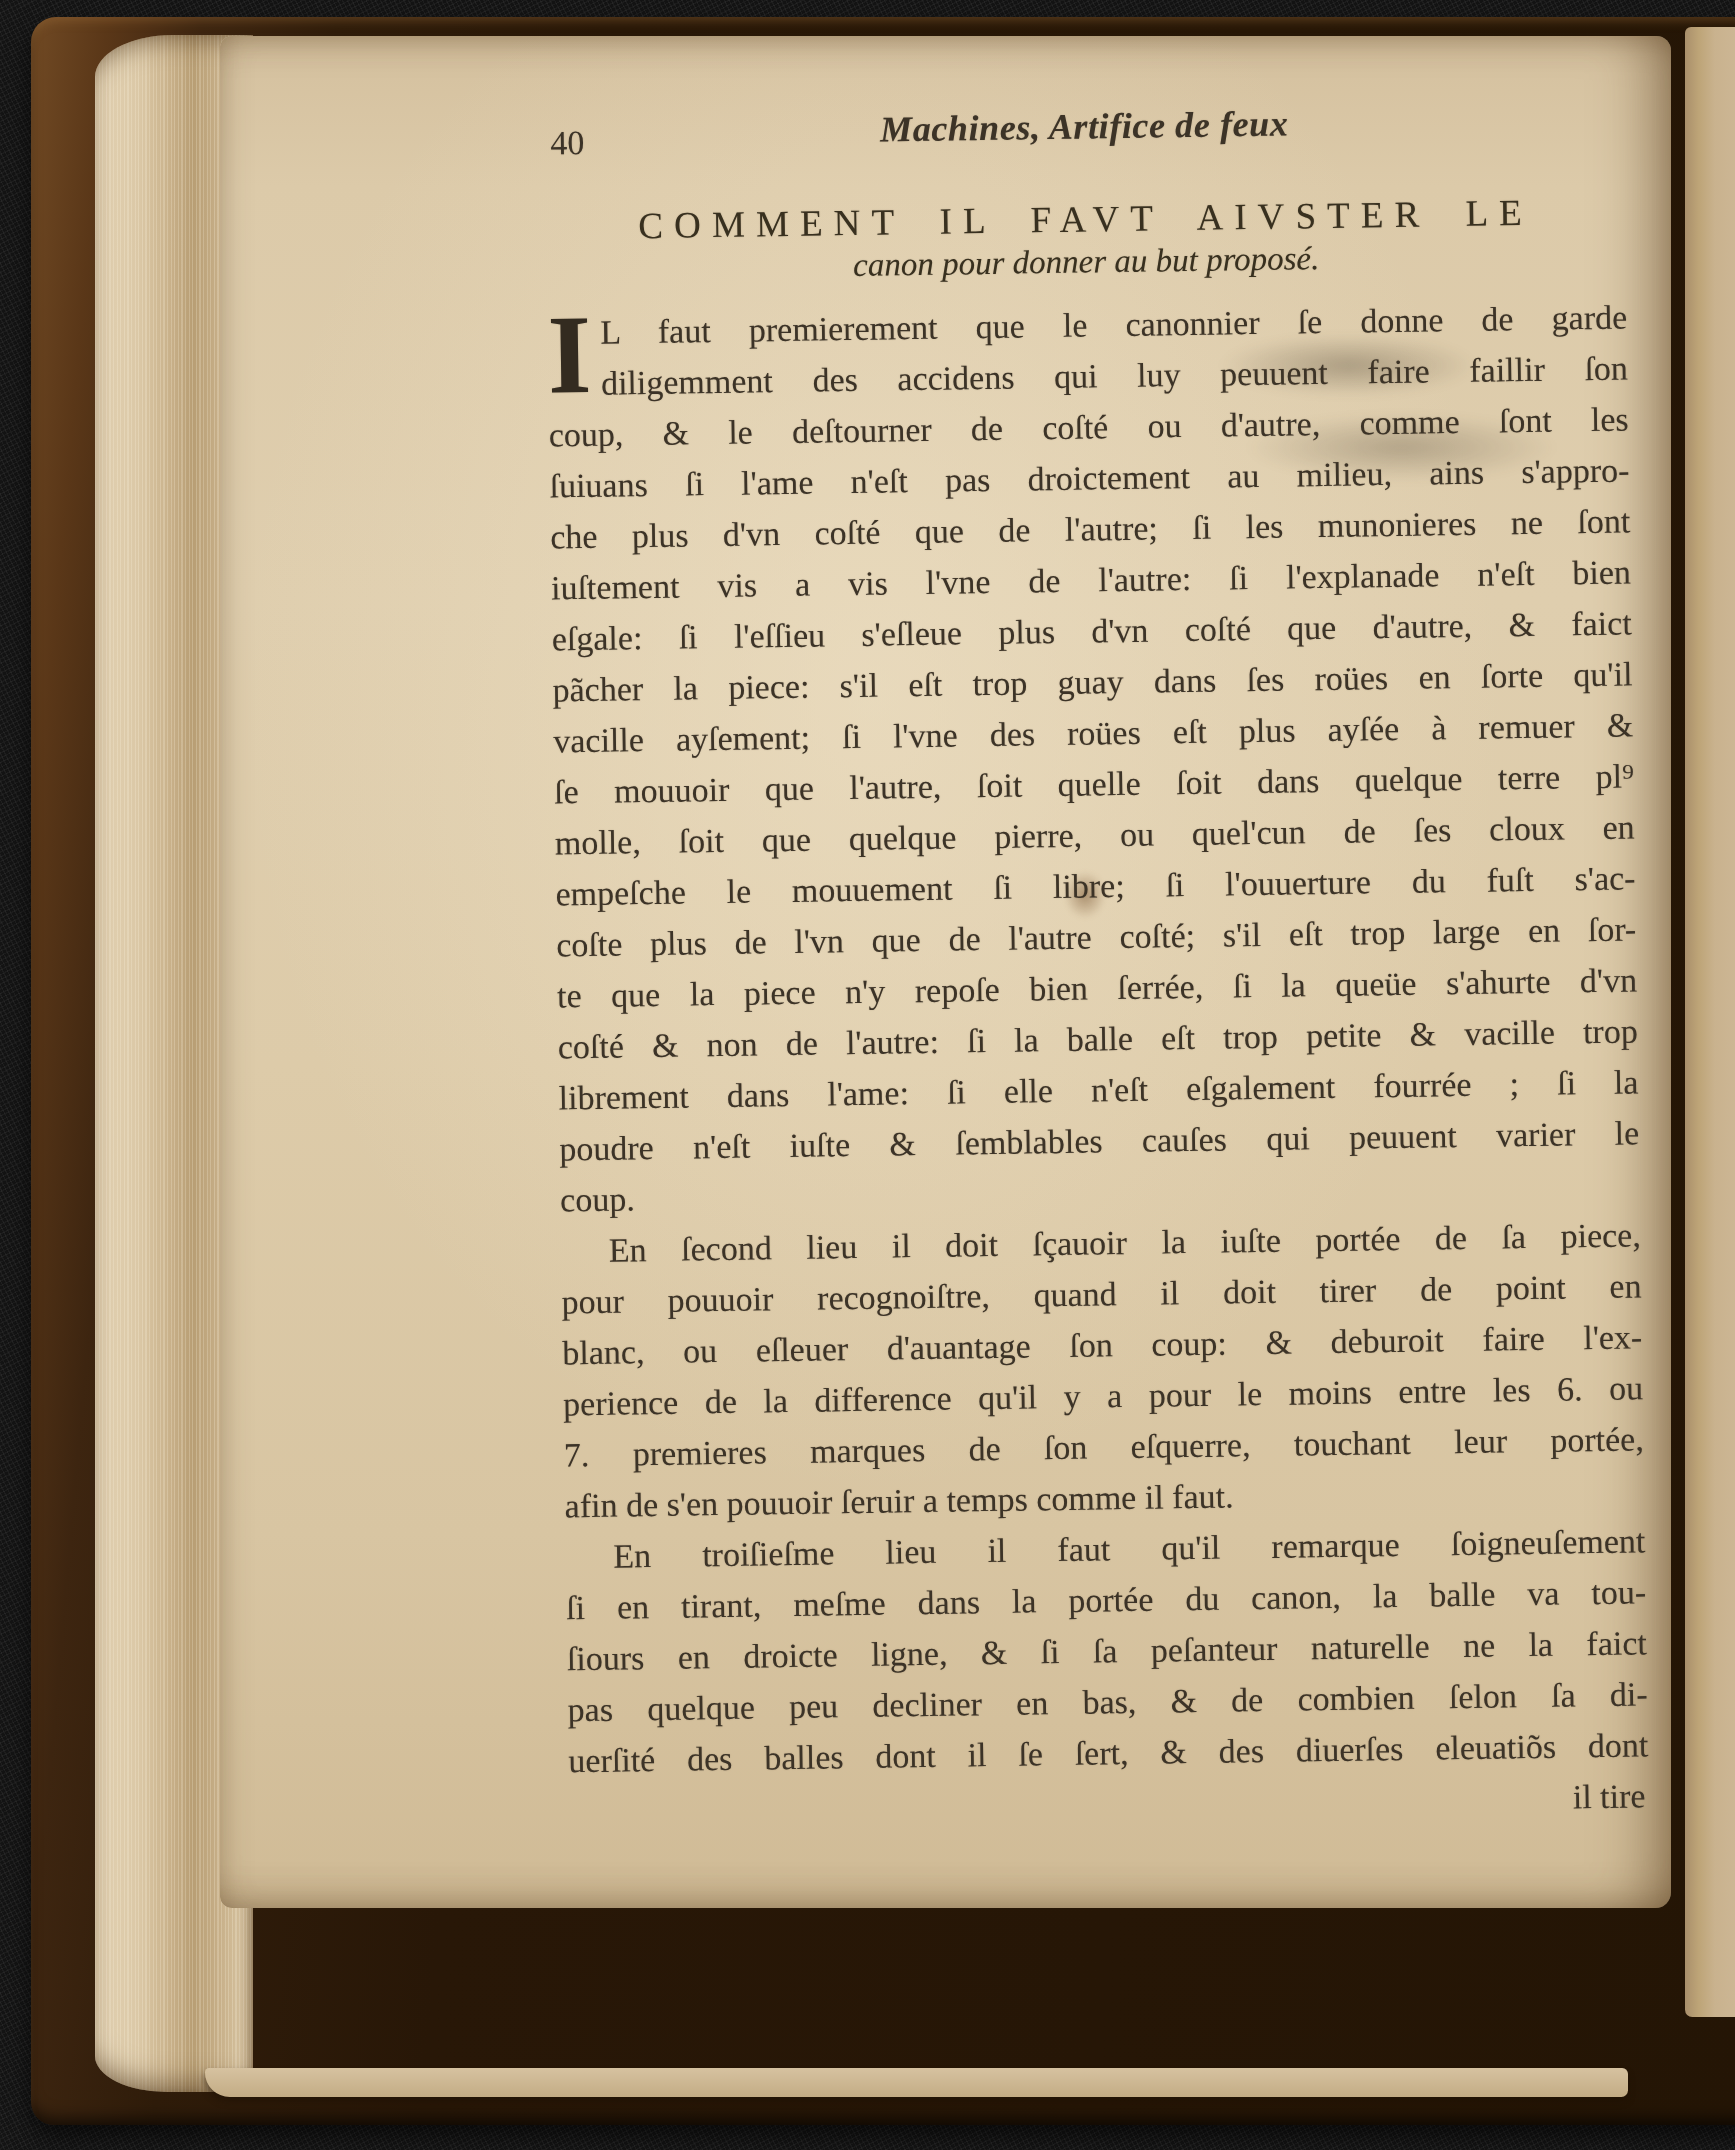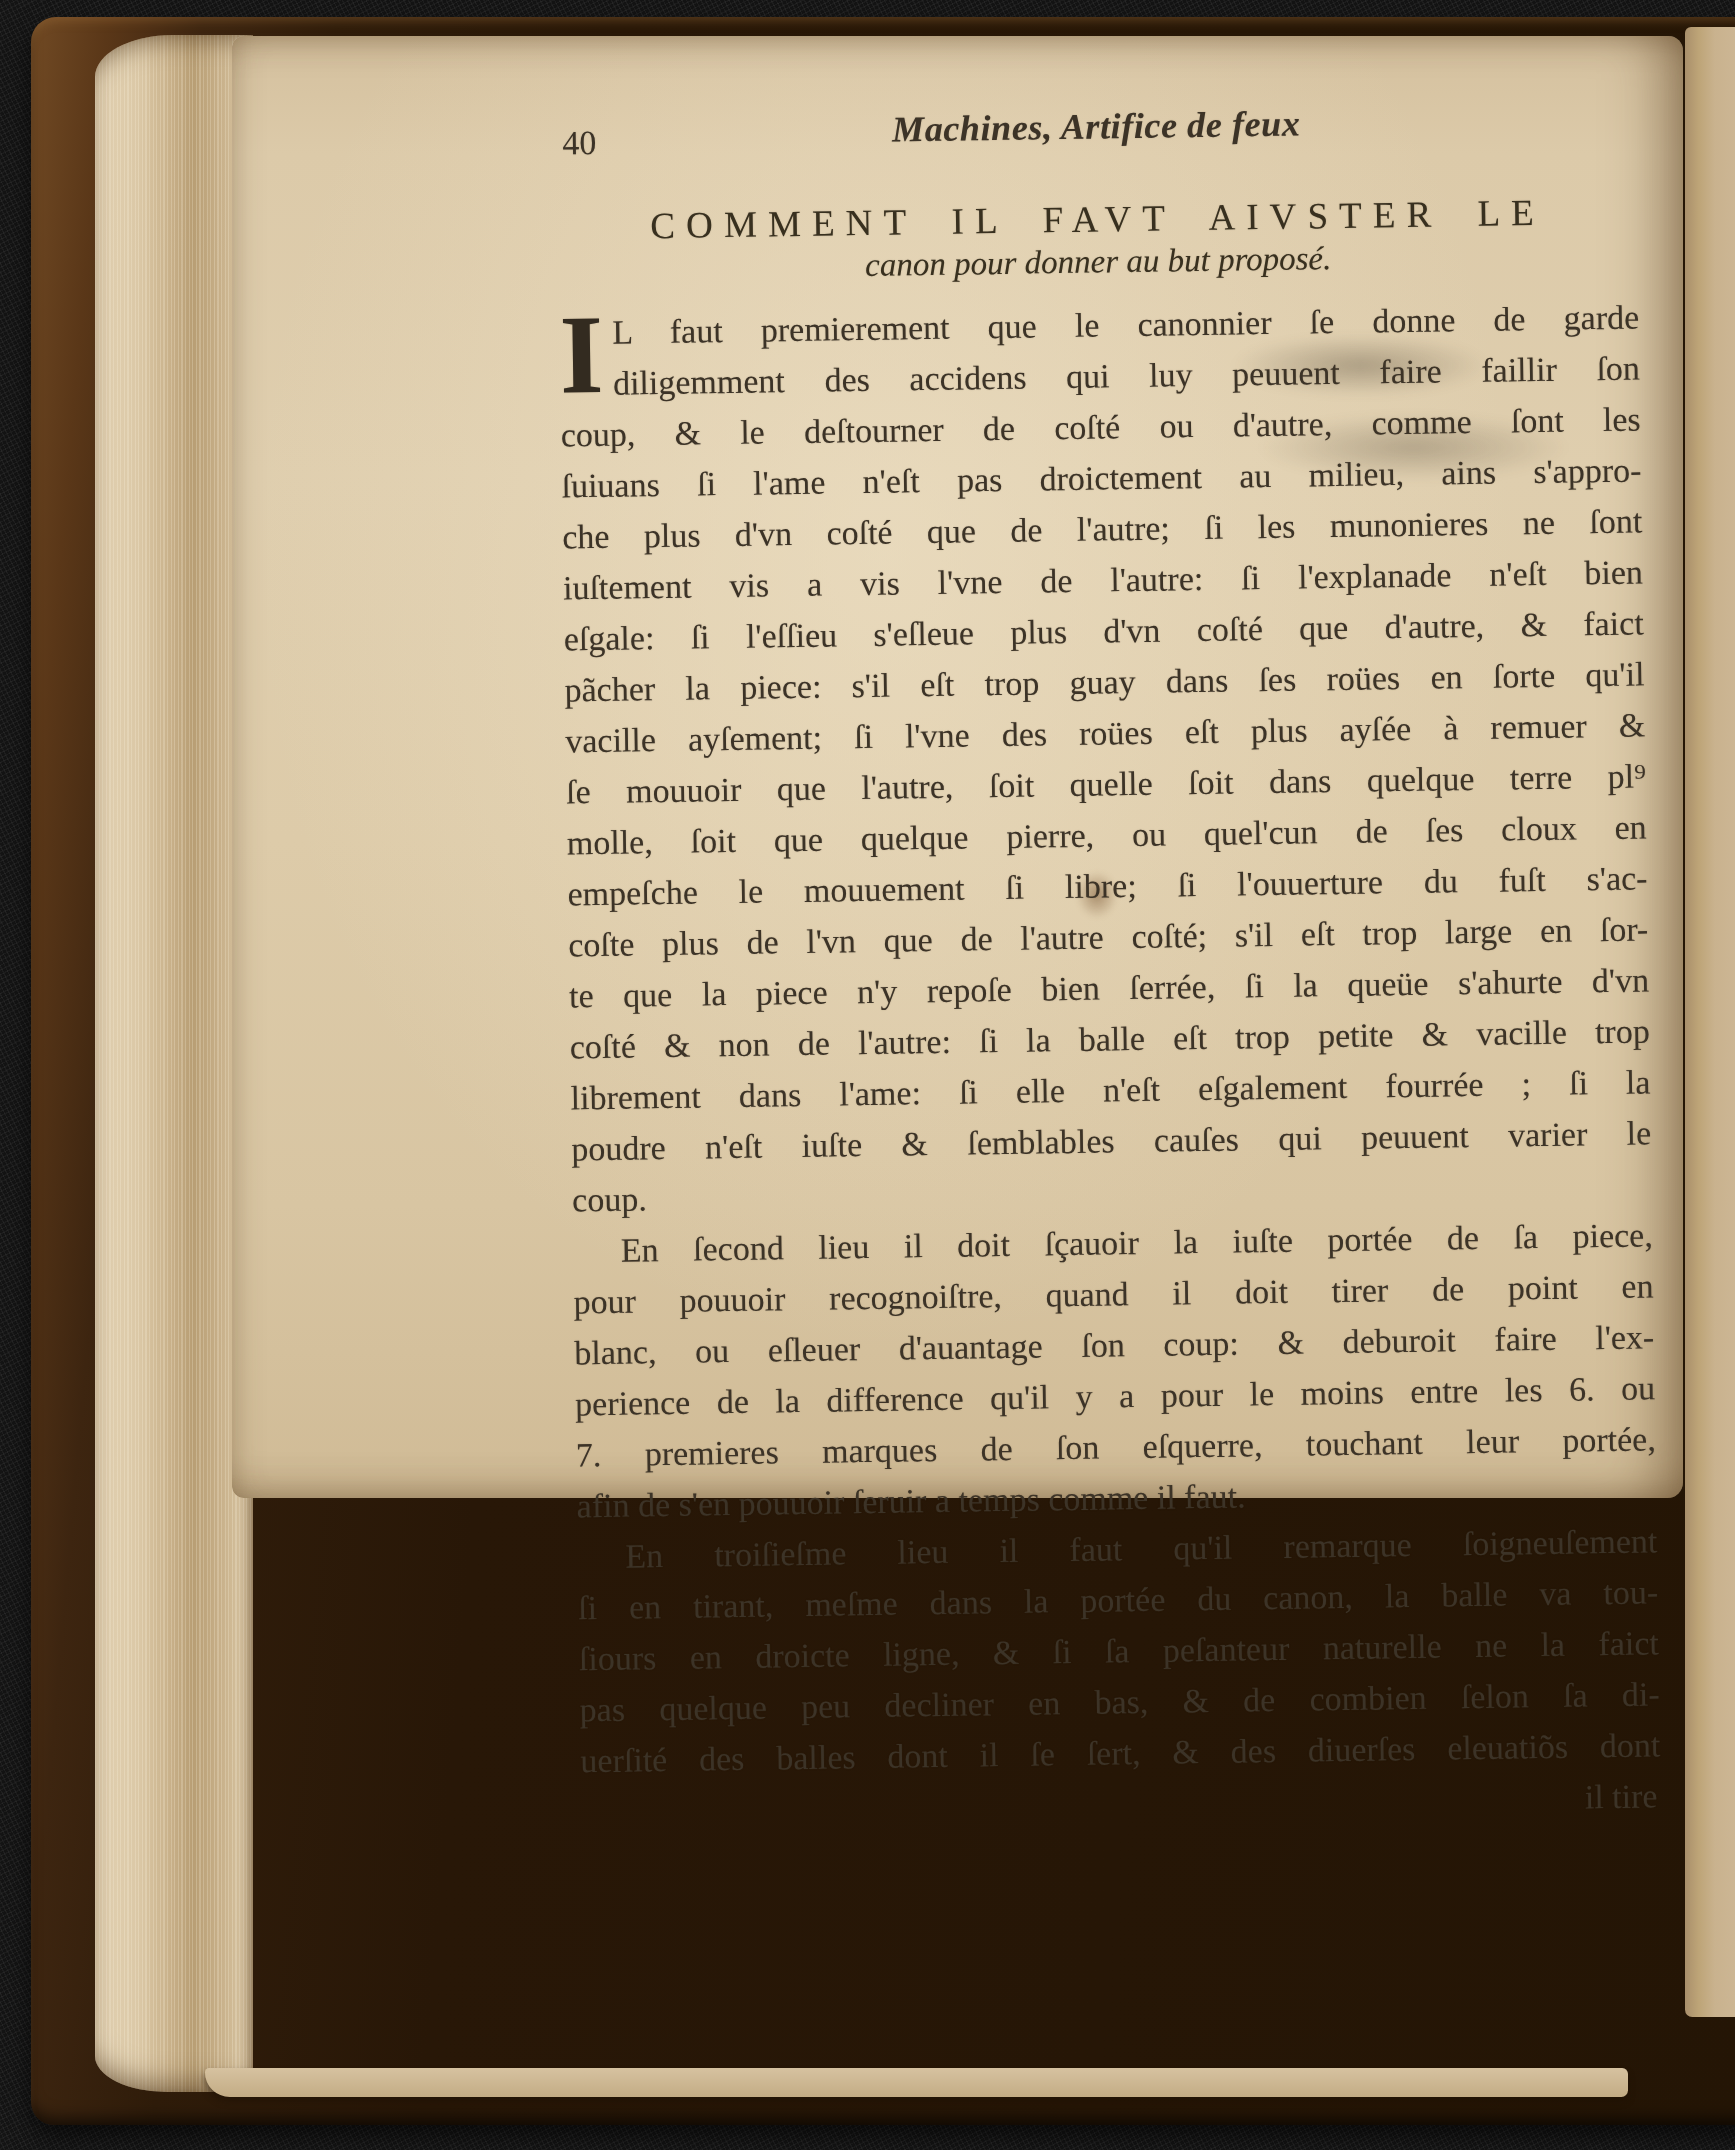--- a/index.html
+++ b/index.html
@@ -40,21 +40,21 @@
     background:linear-gradient(180deg,#d6c2a0,#c3ac85);
     border-radius:6px 8.4px 9.6px 36px;
     box-shadow:0 4.8px 6px rgba(30,18,6,.5);
   }
   .facing-page{
     position:absolute; left:1685px; top:26.5px; width:54px; height:1990px;
     border-radius:6px 0 0 7.2px;
     background:linear-gradient(90deg,#a98f6b 0%,#bda477 25%,#c9b28e 55%,#cdb795 100%);
   }
   .main-page{
-    position:absolute; left:232px; top:36px; width:1451px; height:1462px;
+    position:absolute; left:220px; top:36px; width:1451px; height:1872px;
     border-radius:12px 14.5px 15.7px 12px;
     background:
       radial-gradient(ellipse 904px 1145px at 45% 35%, rgba(240,227,200,.55) 0%, rgba(240,227,200,0) 70%),
       linear-gradient(180deg,#d4c09e 0%,#dccaa9 8%,#dfceae 30%,#ddcba9 55%,#d8c5a2 80%,#d0bb96 100%);
     box-shadow:
       inset -45px 0 57px -27px rgba(86,58,28,.55),
       inset 18px 0 36px -21px rgba(86,58,28,.30),
       inset 0 21px 33px -21px rgba(86,58,28,.35),
       inset 0 -27px 39px -24px rgba(86,58,28,.35);
   }

